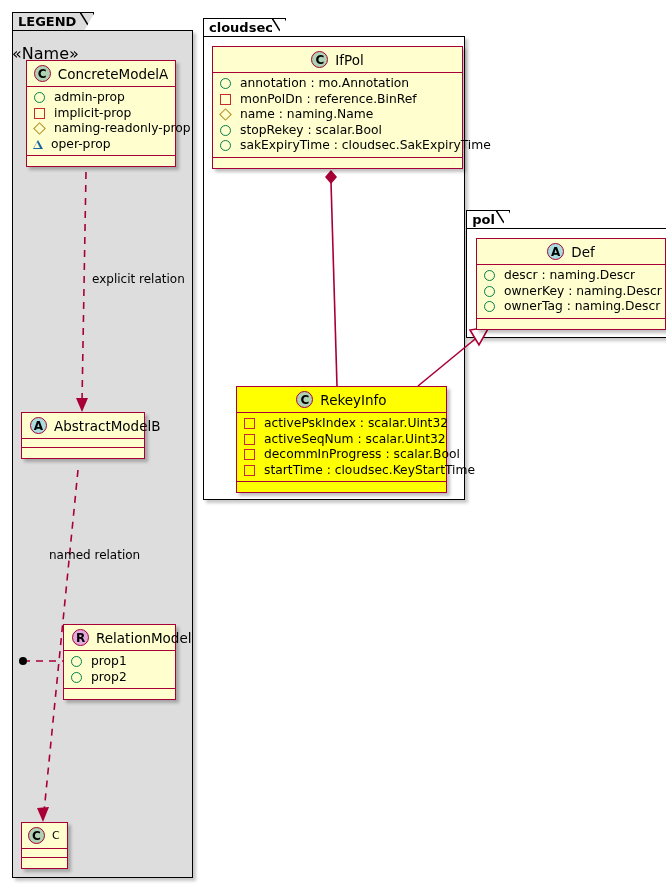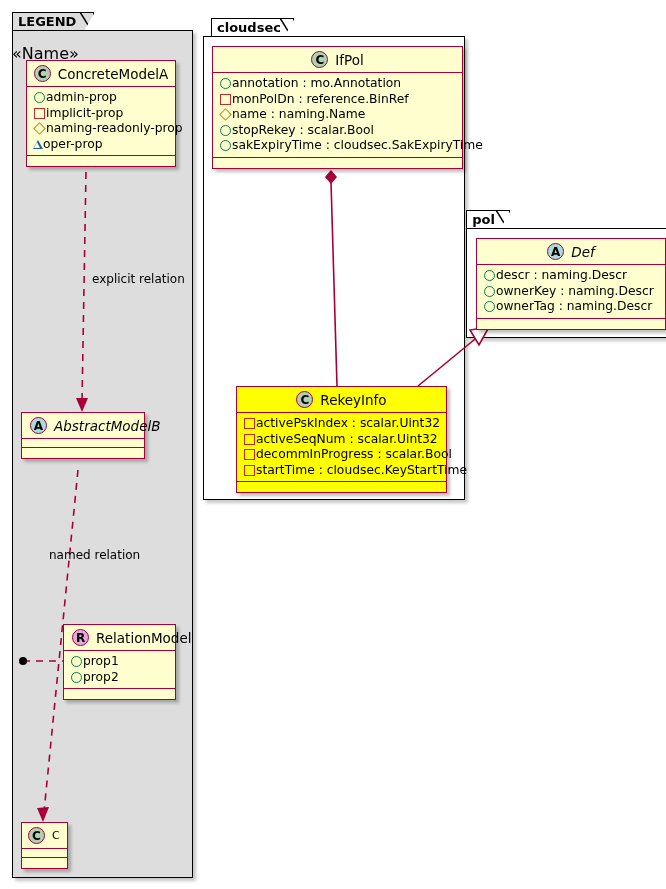--- a/index.html
+++ b/index.html
@@ -17,24 +17,24 @@
 
   
   .cls{position:absolute;box-sizing:border-box;background:#FEFECE;
        border:1.4px solid #A80036;box-shadow:3px 3px 3px rgba(0,0,0,.25);}
   .cls.hl{background:#FFFF00;}
   .cls-head{box-sizing:border-box;border-bottom:1.4px solid #A80036;
        display:flex;align-items:center;justify-content:center;gap:7px;
        padding:4px 6px;min-height:26px;}
   .cls-head.left{justify-content:flex-start;}
   .cls-name{font-size:13.5px;color:#000;}
-  .cls-name.abstract{font-style:italic;}
+  .cls-name.abstract{}
   .cls-attrs{box-sizing:border-box;border-bottom:1.4px solid #A80036;padding:3px 5px 3px 6px;}
   .cls-foot{box-sizing:border-box;height:10px;}
-  .attr{display:flex;align-items:center;gap:0;font-size:12.3px;color:#000;
+  .attr{display:flex;align-items:center;gap:8px;font-size:12.3px;color:#000;
         line-height:15.5px;white-space:nowrap;}
 
   
   .ico{width:17px;height:17px;border-radius:50%;display:inline-flex;
        align-items:center;justify-content:center;font-size:12px;font-weight:bold;
        color:#000;flex:none;box-sizing:border-box;}
   .ico.c{background:#ADD1B2;border:1.3px solid #A80036;}
   .ico.a{background:#A9DCDF;border:1.3px solid #A80036;}
   .ico.r{background:#E3A9DF;border:1.3px solid #A80036;}
   .ico.a span{font-style:normal;}
@@ -65,21 +65,21 @@
 
 <div class="pkg-tab" style="left:12px;top:12px;width:82px;background:#DDDDDD;">
   <span>LEGEND</span>
   <svg class="slash" viewBox="0 0 13 21">
     <polygon points="0,0 13,21 0,21" fill="#DDDDDD" stroke="none"></polygon>
     <line x1="0" y1="0" x2="13" y2="21" stroke="#000" stroke-width="1.5"></line>
   </svg>
 </div>
 <div class="pkg-body" style="left:12px;top:30px;width:181px;height:848px;background:#DDDDDD;"></div>
 
-<div class="pkg-tab" style="left:203px;top:18px;width:83px;background:#FFFFFF;margin-left:8px;">
+<div class="pkg-tab" style="left:203px;top:18px;width:83px;background:#FFFFFF;">
   <span>cloudsec</span>
   <svg class="slash" viewBox="0 0 13 21">
     <polygon points="0,0 13,21 0,21" fill="#FFFFFF" stroke="none"></polygon>
     <line x1="0" y1="0" x2="13" y2="21" stroke="#000" stroke-width="1.5"></line>
   </svg>
 </div>
 <div class="pkg-body" style="left:203px;top:36px;width:262px;height:464px;background:#FFFFFF;"></div>
 
 <div class="pkg-tab" style="left:466px;top:210px;width:44px;background:#FFFFFF;text-align:center;">
   <span>pol</span>

